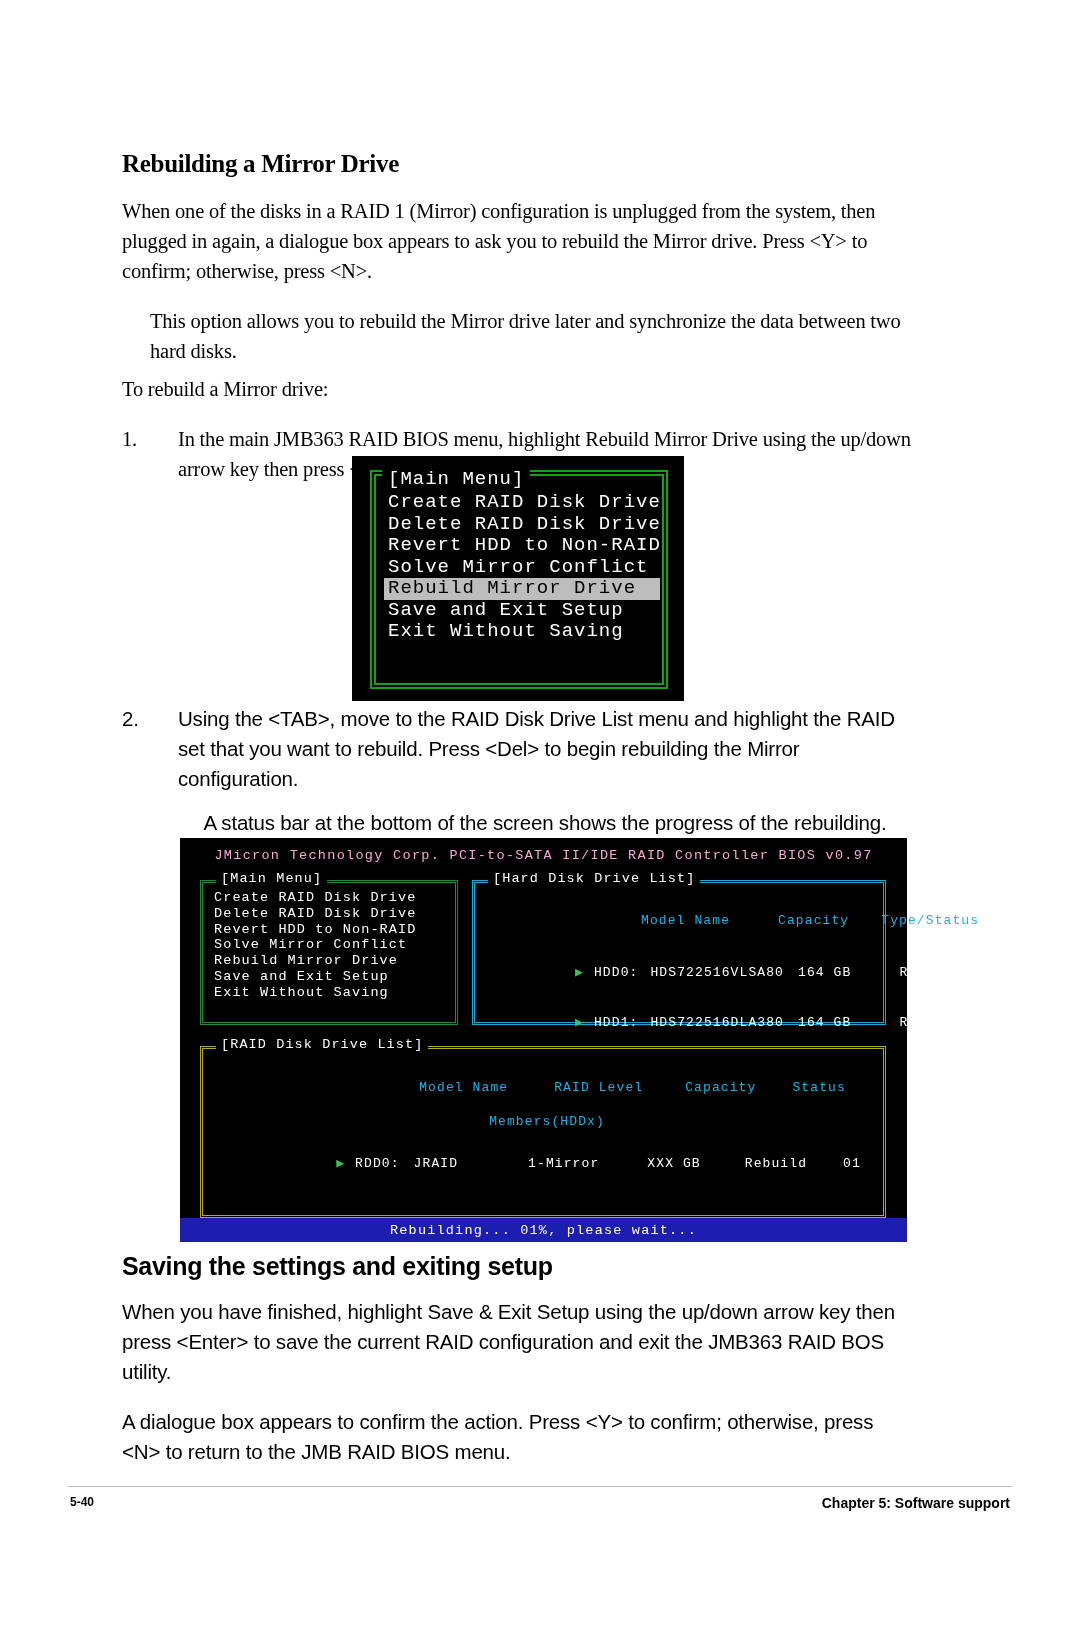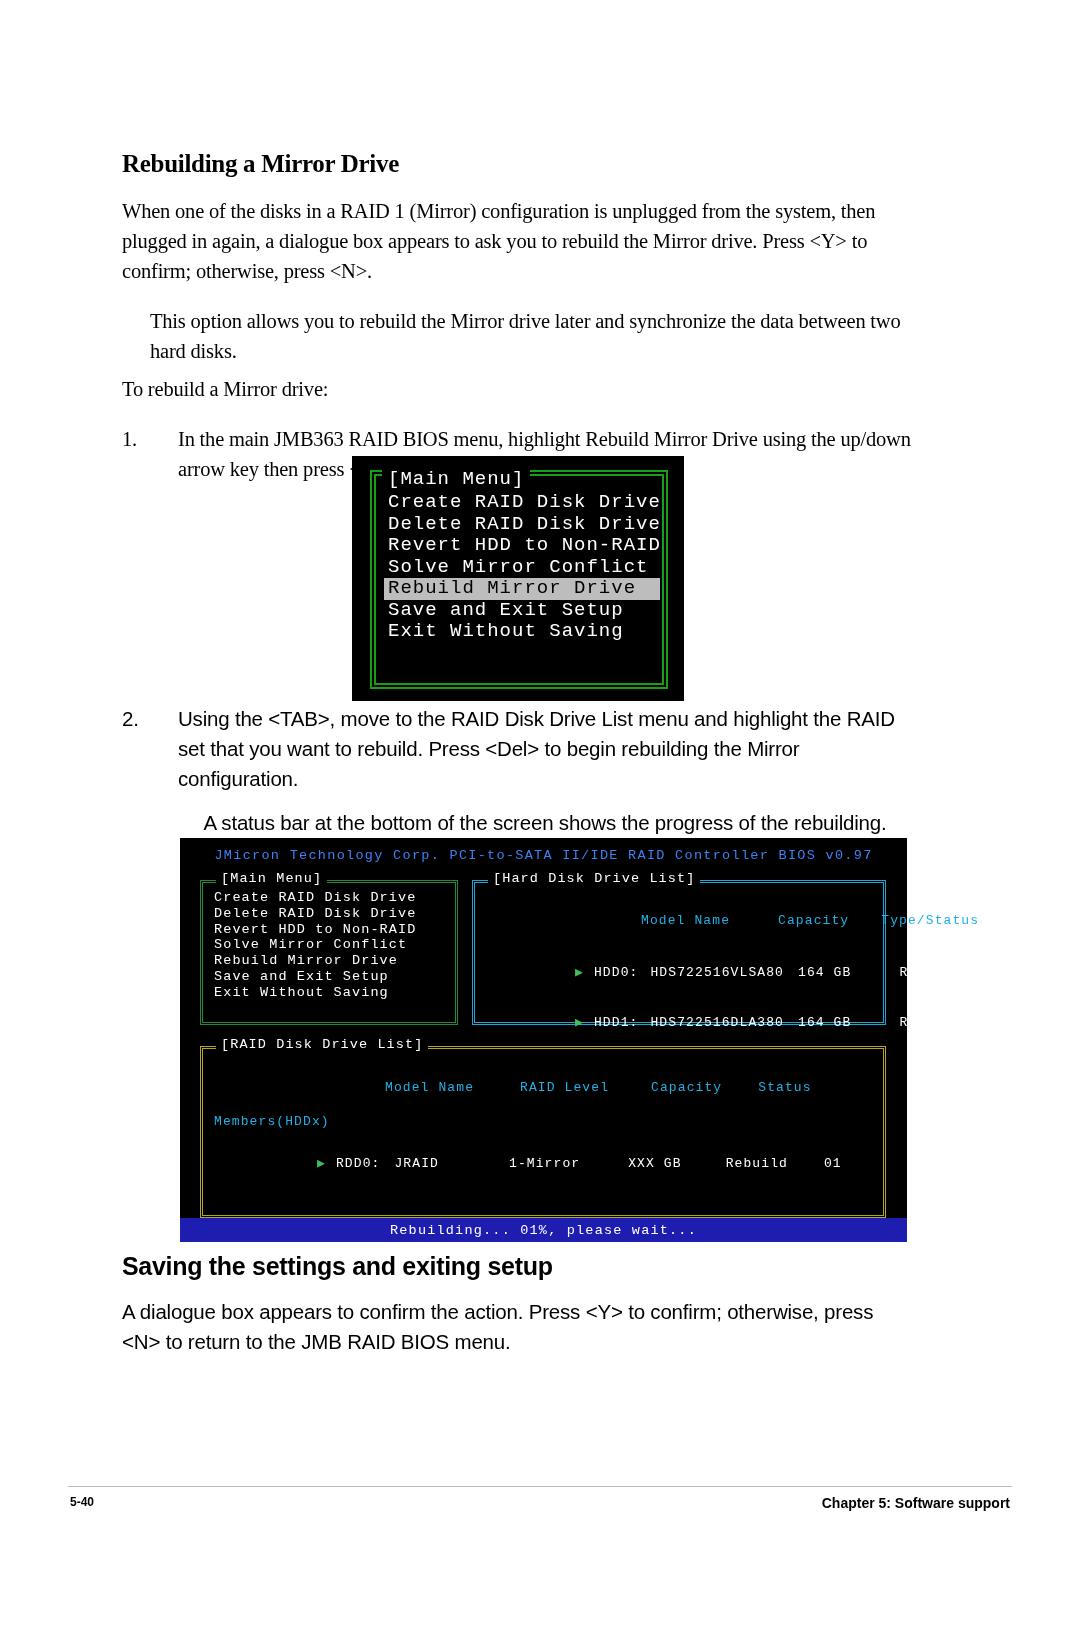--- a/index.html
+++ b/index.html
@@ -142,21 +142,21 @@
     background: #000000;
     font-family: "Liberation Mono", "DejaVu Sans Mono", monospace;
   }
   .bios-header {
     position: absolute;
     left: 0; right: 0;
     top: 10px;
     text-align: center;
     font-size: 13.5px;
     letter-spacing: 1.3px;
-    color: #3b82f6;
+    color: #f9a8d4;
     white-space: pre;
   }
 
   .panel {
     position: absolute;
     box-sizing: border-box;
   }
   .panel .frame {
     position: absolute;
     left: 0; top: 0; right: 0; bottom: 0;
@@ -219,20 +219,21 @@
   .th { color: #22b0e6; }
   .arrow-g { color: #3cc05a; }
 
   
   #panel-raid {
     left: 20px;
     top: 208px;
     width: 686px;
     height: 172px;
     color: #b5a627;
+    text-align: center;
   }
 
   .statusbar {
     position: absolute;
     left: 0;
     right: 0;
     bottom: 0;
     height: 24px;
     background: #1d1db0;
     color: #ffffff;
@@ -359,20 +360,21 @@
           <span style="display:inline-block;width:14px;"></span><span class="arrow-g">▶</span><span style="display:inline-block;width:10px;"></span><span>RDD0:</span><span style="display:inline-block;width:14px;"></span><span>JRAID</span><span style="display:inline-block;width:70px;"></span><span>1-Mirror</span><span style="display:inline-block;width:48px;"></span><span>XXX GB</span><span style="display:inline-block;width:44px;"></span><span>Rebuild</span><span style="display:inline-block;width:36px;"></span><span>01</span>
         </div>
       </div>
     </div>
 
     <div class="statusbar">Rebuilding... 01%, please wait...</div>
   </div>
 
   <div style="position:absolute; left:122px; top:1253px; width:790px;">
     <h2 class="section-title" style="margin-bottom:16px;">Saving the settings and exiting setup</h2>
+    <p class="para">When you have finished, highlight Save &amp; Exit Setup using the up/down arrow key then press &lt;Enter&gt; to save the current RAID configuration and exit the JMB363 RAID BOS utility.</p>
     <p class="para">A dialogue box appears to confirm the action. Press &lt;Y&gt; to confirm; otherwise, press &lt;N&gt; to return to the JMB RAID BIOS menu.</p>
   </div>
 
   <div class="footer-rule"></div>
   <div class="footer-left">5-40</div>
   <div class="footer-right">Chapter 5: Software support</div>
 
 </div>
 
 </body></html>

